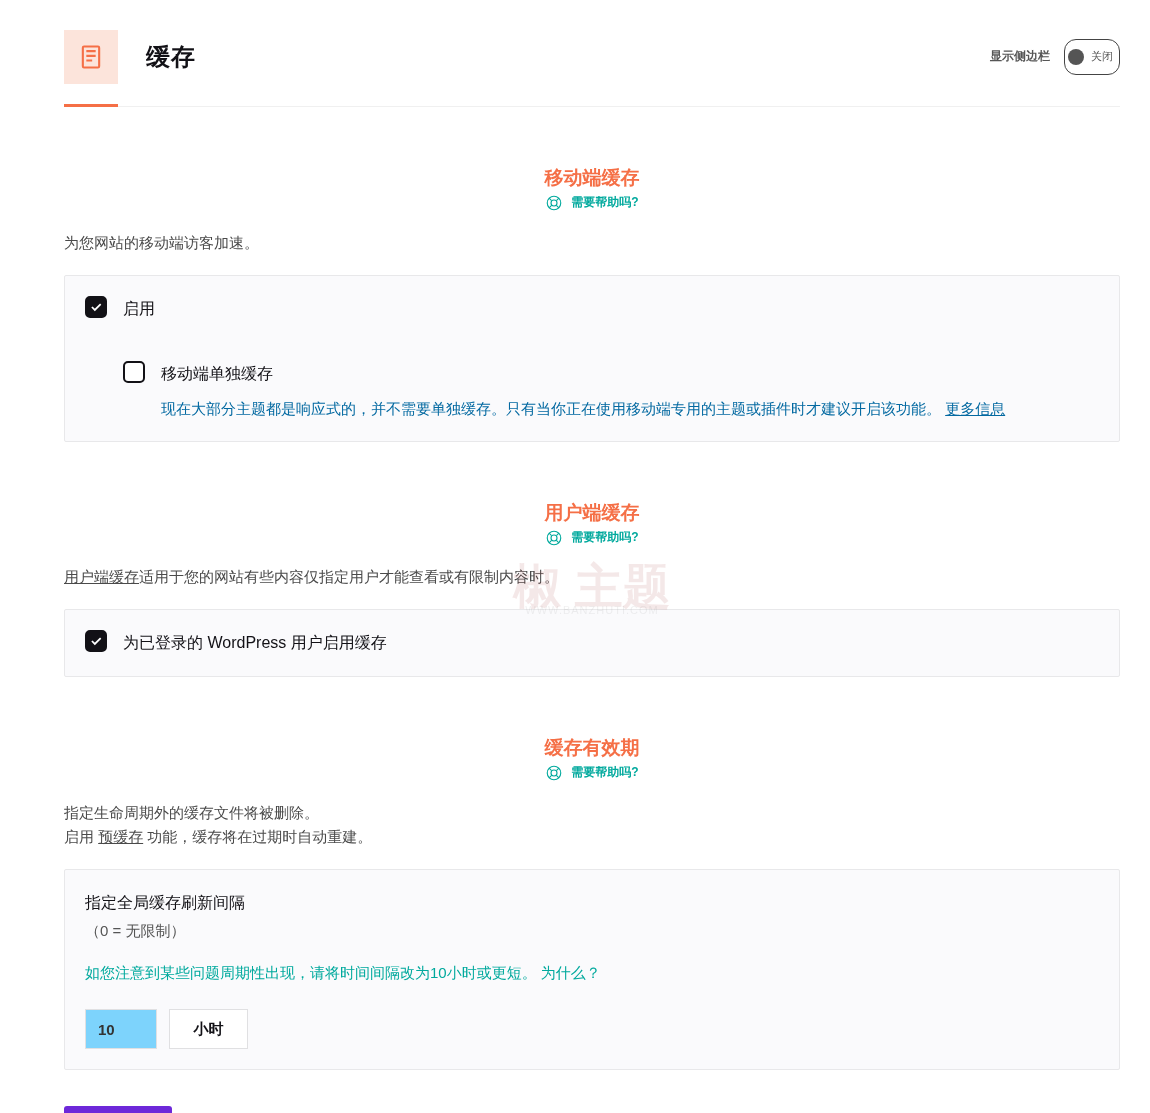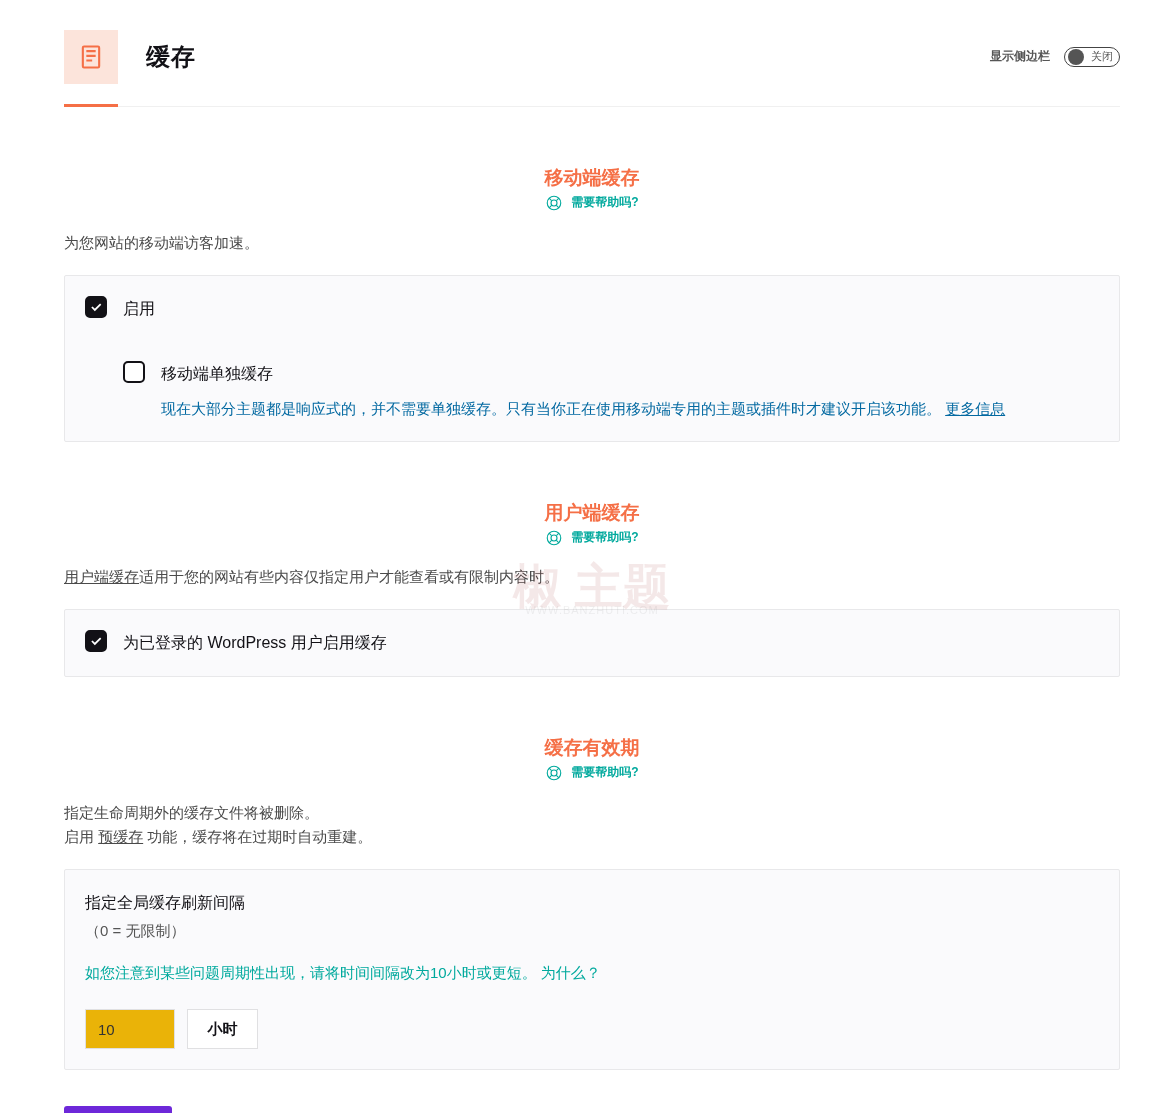--- a/index.html
+++ b/index.html
@@ -36,21 +36,21 @@
     .header-icon {
       width: 54px; height: 54px;
       background: #fce4db;
       display: flex; align-items: center; justify-content: center;
     }
     .header-icon svg { width: 28px; height: 28px; stroke: #f56f46; fill: none; stroke-width: 1.8; }
     .header-title { font-size: 24px; font-weight: 700; letter-spacing: 1px; }
     .header-right { display: flex; align-items: center; gap: 14px; }
     .sidebar-label { font-size: 12px; color: #555; font-weight: 600; }
     .toggle {
-      width: 56px; height: 20px;
+      width: 56px; height: 36px;
       border: 1px solid #444;
       border-radius: 12px;
       display: flex; align-items: center;
       position: relative;
       cursor: pointer;
       padding: 0 6px;
       justify-content: flex-end;
     }
     .toggle-knob {
       width: 16px; height: 16px;
@@ -98,29 +98,29 @@
     .option-help { color: #0369a1; font-size: 15px; margin-top: 10px; }
     .option-help .more { text-decoration: underline; cursor: pointer; }
 
     .field-block { }
     .field-label { font-size: 16px; color: #121116; }
     .field-sub { font-size: 15px; color: #555; margin-top: 4px; }
     .field-warn { color: #00a99d; font-size: 15px; margin-top: 18px; }
     .field-warn .why { cursor: pointer; margin-top: 14px; }
     .field-inputs { display: flex; gap: 12px; margin-top: 24px; }
     .num-input {
-      width: 90px; height: 40px;
+      width: 72px; height: 40px;
       padding: 0 12px;
       border: 1px solid #e0e0e2;
-      background: #eab308;
-      font-size: 15px; font-weight: 400;
+      background: #7dd3fc;
+      font-size: 15px; font-weight: 700;
       color: #333;
     }
     .unit-select {
-      width: 71px; height: 40px;
+      width: 79px; height: 40px;
       border: 1px solid #e0e0e2;
       background: #fff;
       display: flex; align-items: center; justify-content: center;
       font-size: 15px; font-weight: 600;
       cursor: pointer;
     }
 
     .save-btn {
       margin-top: 36px;
       background: #6d28d9;

